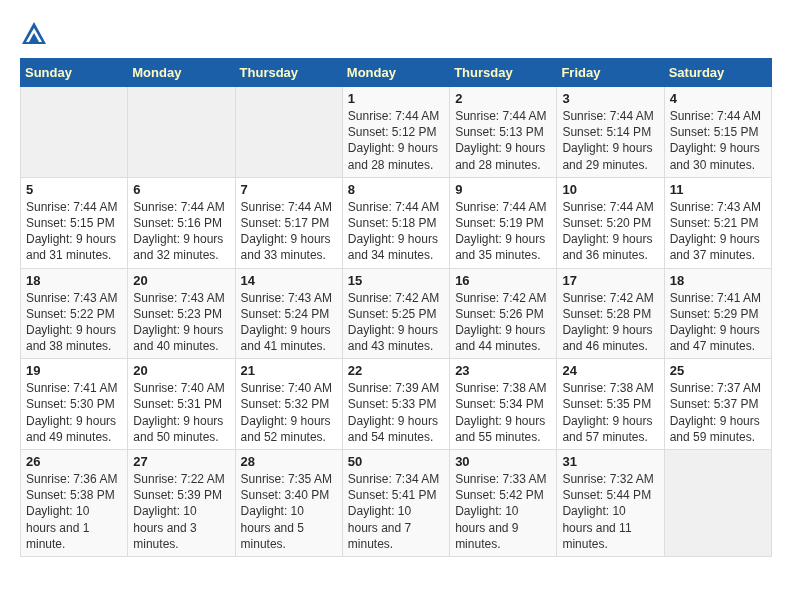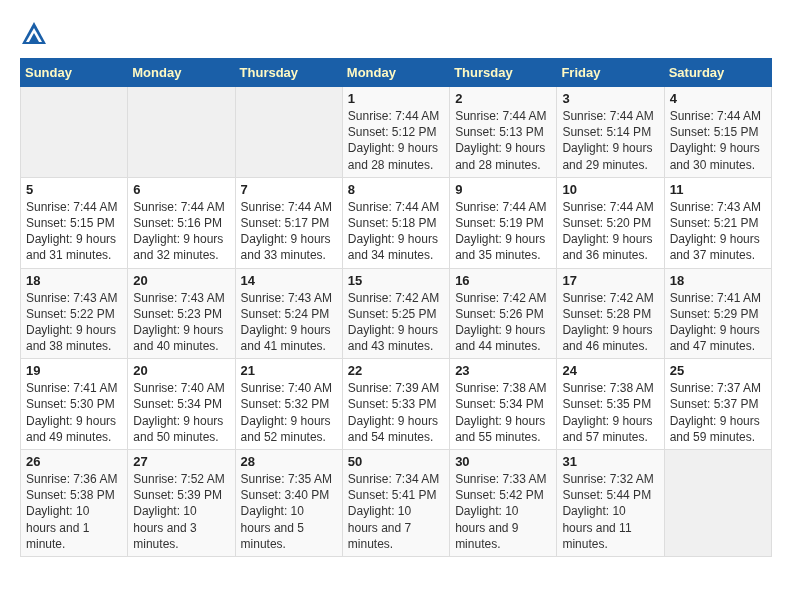--- a/index.html
+++ b/index.html
@@ -251,21 +251,21 @@
       <tr>
         <td>
           <div class="day-num">19</div>
           <div class="day-info">Sunrise: 7:41 AM
 Sunset: 5:30 PM
 Daylight: 9 hours and 49 minutes.</div>
         </td>
         <td>
           <div class="day-num">20</div>
           <div class="day-info">Sunrise: 7:40 AM
-Sunset: 5:34 PM
+Sunset: 5:31 PM
 Daylight: 9 hours and 50 minutes.</div>
         </td>
         <td>
           <div class="day-num">21</div>
           <div class="day-info">Sunrise: 7:40 AM
 Sunset: 5:32 PM
 Daylight: 9 hours and 52 minutes.</div>
         </td>
         <td>
           <div class="day-num">22</div>
@@ -294,21 +294,21 @@
       </tr>
       <tr>
         <td>
           <div class="day-num">26</div>
           <div class="day-info">Sunrise: 7:36 AM
 Sunset: 5:38 PM
 Daylight: 10 hours and 1 minute.</div>
         </td>
         <td>
           <div class="day-num">27</div>
-          <div class="day-info">Sunrise: 7:52 AM
+          <div class="day-info">Sunrise: 7:22 AM
 Sunset: 5:39 PM
 Daylight: 10 hours and 3 minutes.</div>
         </td>
         <td>
           <div class="day-num">28</div>
           <div class="day-info">Sunrise: 7:35 AM
 Sunset: 3:40 PM
 Daylight: 10 hours and 5 minutes.</div>
         </td>
         <td>

